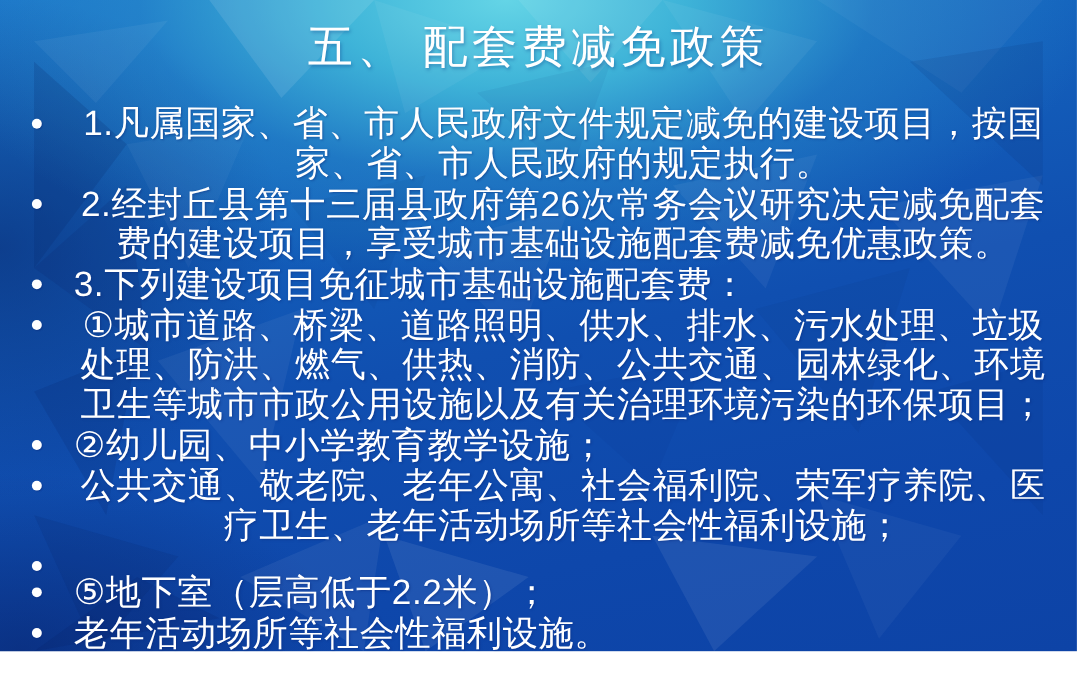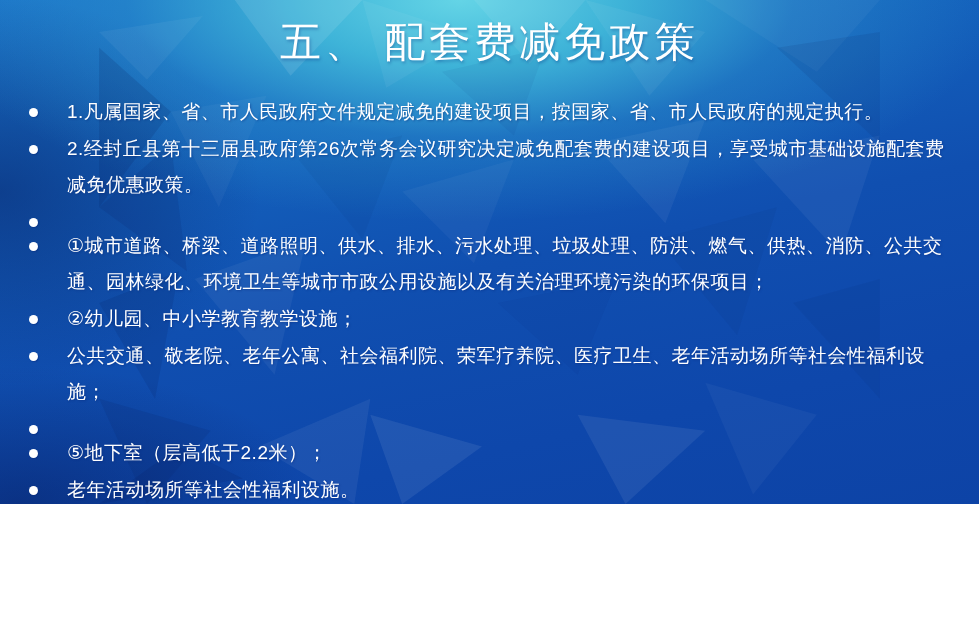--- a/index.html
+++ b/index.html
@@ -1,21 +1,21 @@
 <!DOCTYPE html>
 <html><head>
 <meta charset="utf-8">
 <style>
   html, body { margin: 0; padding: 0; }
   body {
     width: 979px; height: 632px; overflow: hidden;
     font-family: "Liberation Sans", "DejaVu Sans", sans-serif;
   }
   .slide {
-    position: relative; width: 979px; height: 504px; overflow: hidden;
+    position: relative; width: 979px; height: 592px; overflow: hidden;
     background:
       radial-gradient(ellipse 55% 44% at 47% 0%,
         rgba(104,218,232,0.95) 0%, rgba(72,198,222,0.80) 30%,
         rgba(52,160,210,0.35) 62%, rgba(52,150,205,0) 100%),
       radial-gradient(ellipse 38% 55% at 0% 38%,
         rgba(8,34,104,0.55) 0%, rgba(8,34,104,0) 70%),
       radial-gradient(ellipse 42% 38% at 2% 100%,
         rgba(6,26,92,0.50) 0%, rgba(6,26,92,0) 72%),
       linear-gradient(168deg, #1b74c8 0%, #1463bd 26%, #104fb0 52%, #0e47ab 78%, #0d43a6 100%);
   }
@@ -30,22 +30,23 @@
   }
   .bullets { list-style: none; margin: 25px 0 0 0; padding: 0 22px 0 29px; }
   .bullet-item { display: flex; align-items: flex-start; margin: 0 0 1px 0; }
   .dot {
     flex: 0 0 9px; width: 9px; height: 9px; border-radius: 50%;
     background: #ffffff; margin-top: 14px;
     box-shadow: 1px 1px 1px rgba(10,40,120,0.4);
   }
   .btext {
     margin-left: 29px; color: #ffffff;
-    font-size: 19px; line-height: 36px; letter-spacing: 0.5px;
+    font-size: 32px; line-height: 36px; letter-spacing: 0.5px;
     text-shadow: 1px 1px 2px rgba(10,40,120,0.45);
+    text-align: center;
   }
 </style>
 </head>
 <body>
 
 <div class="slide">
 
   <svg class="bg-poly" viewBox="0 0 979 632" xmlns="http://www.w3.org/2000/svg" aria-hidden="true">
 
     <polygon points="170,0 330,0 240,95" fill="rgba(255,255,255,0.10)"></polygon>
@@ -84,20 +85,21 @@
       <li class="bullet-item">
         <span class="dot"></span>
         <span class="btext">1.凡属国家、省、市人民政府文件规定减免的建设项目，按国家、省、市人民政府的规定执行。</span>
       </li>
       <li class="bullet-item">
         <span class="dot"></span>
         <span class="btext">2.经封丘县第十三届县政府第26次常务会议研究决定减免配套费的建设项目，享受城市基础设施配套费减免优惠政策。</span>
       </li>
       <li class="bullet-item">
         <span class="dot"></span>
+        <span class="btext">3.下列建设项目免征城市基础设施配套费：</span>
       </li>
       <li class="bullet-item">
         <span class="dot"></span>
         <span class="btext">①城市道路、桥梁、道路照明、供水、排水、污水处理、垃圾处理、防洪、燃气、供热、消防、公共交通、园林绿化、环境卫生等城市市政公用设施以及有关治理环境污染的环保项目；</span>
       </li>
       <li class="bullet-item">
         <span class="dot"></span>
         <span class="btext">②幼儿园、中小学教育教学设施；</span>
       </li>
       <li class="bullet-item">

